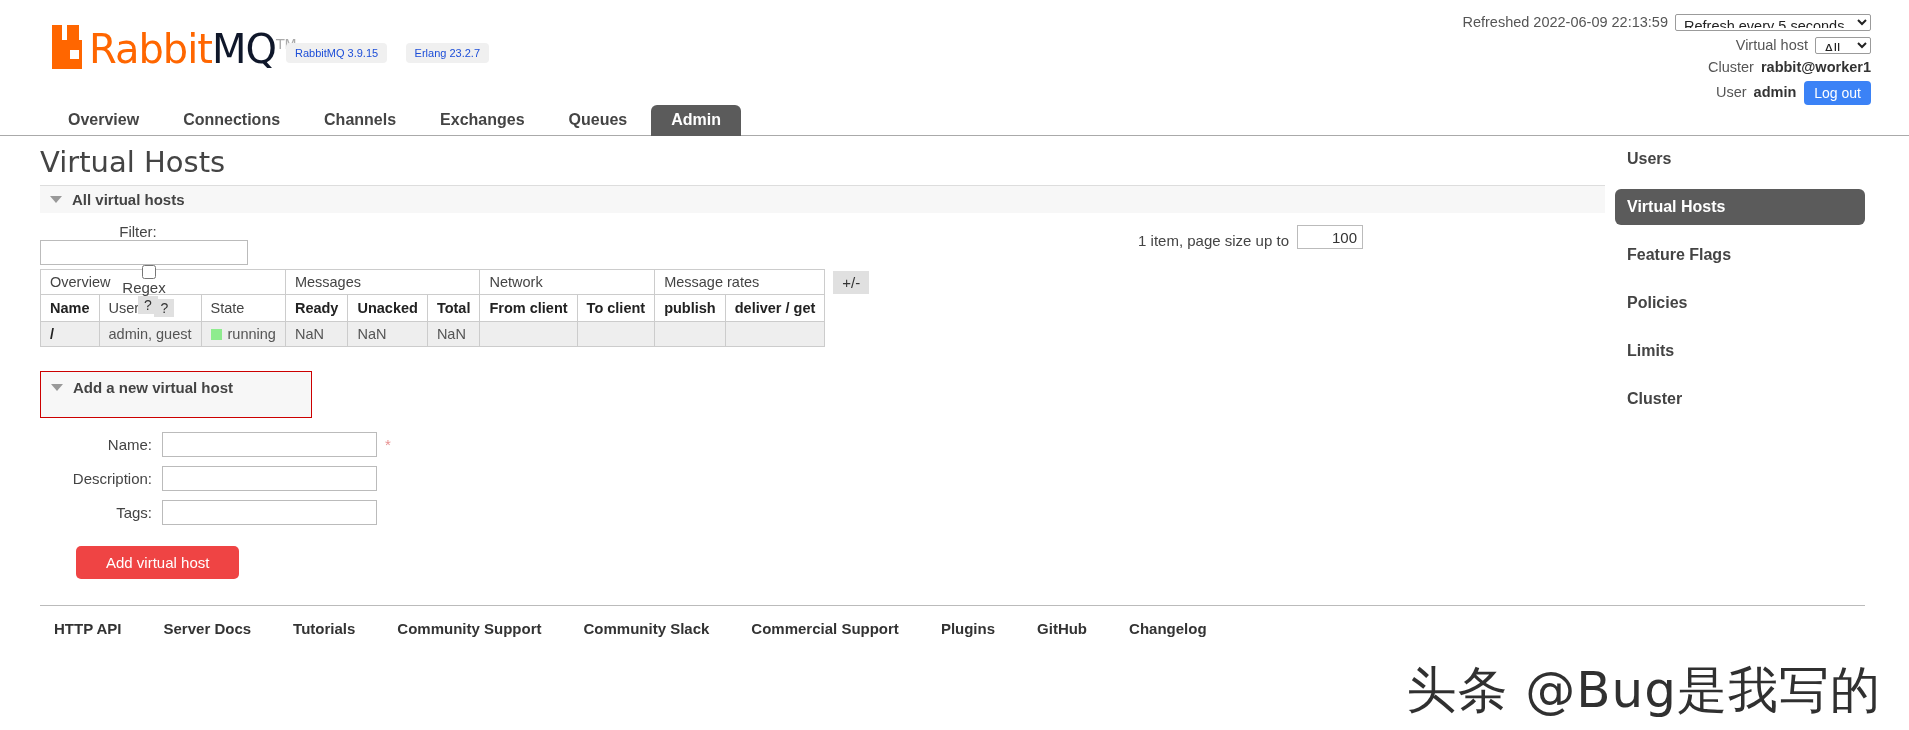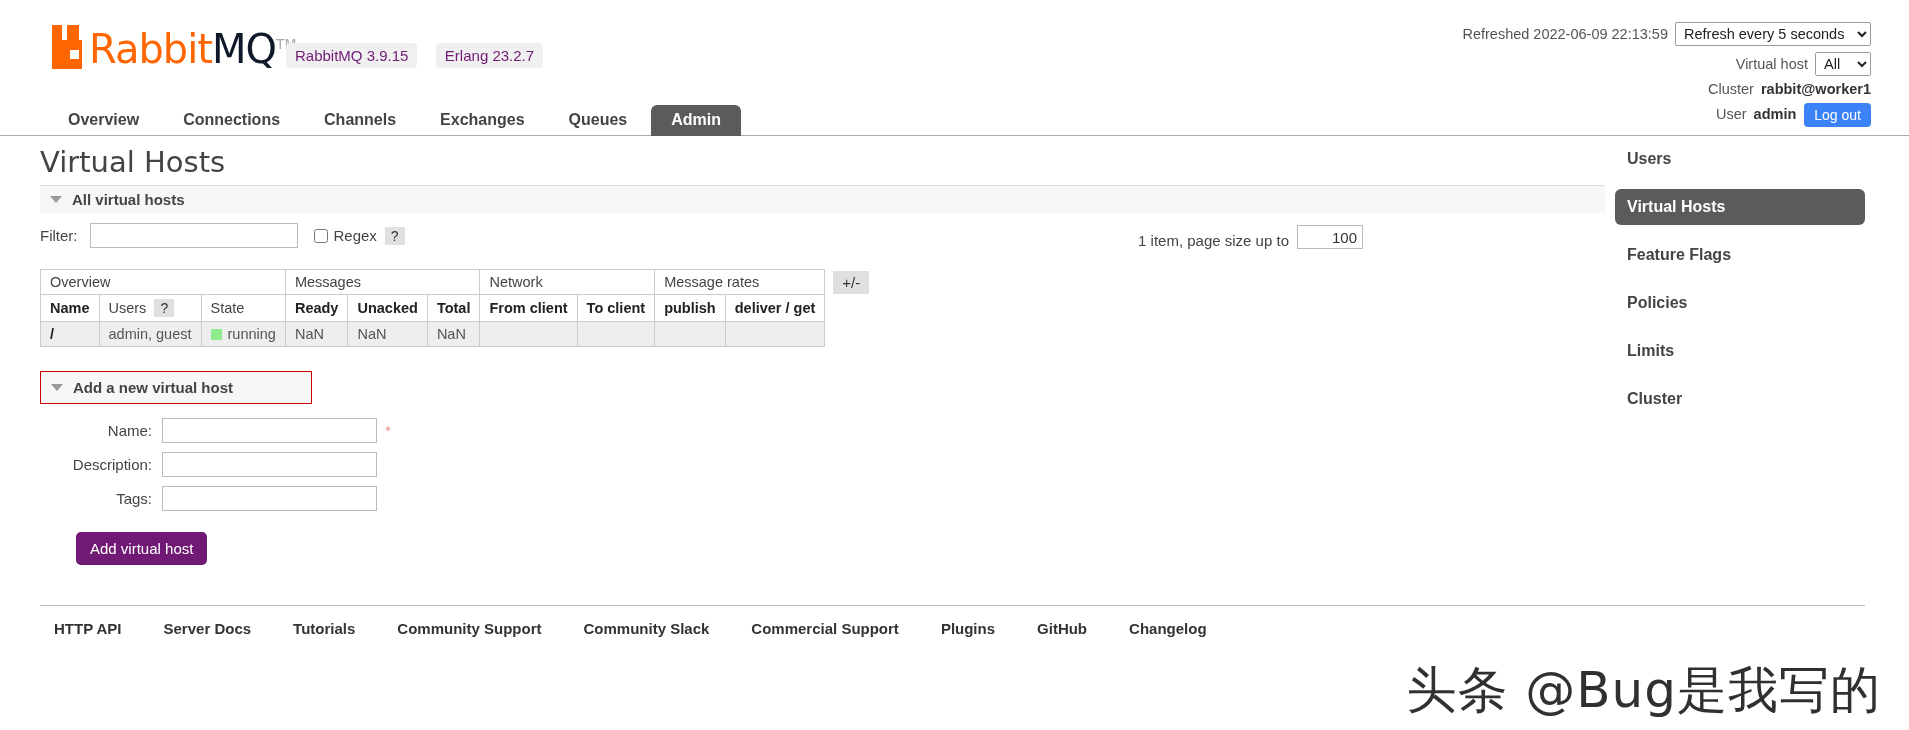--- a/index.html
+++ b/index.html
@@ -70,38 +70,38 @@
   #logo-text .mq { color: #0f172a; }
   #logo-tm {
     color: #aaa;
     font-size: 14px;
     vertical-align: super;
     letter-spacing: 0;
   }
   .version-pill {
     display: inline-block;
     background: #f0f0f0;
-    color: #701a75;
+    color: #1d4ed8;
     border-radius: 4px;
     padding: 4px 9px;
-    font-size: 15px;
+    font-size: 11px;
     margin-left: 14px;
     white-space: nowrap;
   }
   #version-pills {
     position: absolute;
     left: 272px;
     top: 43px;
   }
 
   
   #header-right {
     position: absolute;
     right: 38px;
-    top: 22px;
+    top: 14px;
     text-align: right;
     font-size: 14.5px;
     color: #444;
     line-height: 1.0;
   }
   .hr-row {
     display: flex;
     justify-content: flex-end;
     align-items: center;
     margin-bottom: 6px;
@@ -109,21 +109,21 @@
   }
   .hr-label { color: #555; margin-right: 7px; }
   select.hr-select {
     font-family: "Liberation Sans", sans-serif;
     font-size: 14.5px;
     padding: 2px 4px;
     border: 1px solid #9b9b9b;
     background: #fff;
     color: #222;
     border-radius: 2px;
-    height: 24px;
+    height: 17px;
   }
   #refresh-select { width: 196px; }
   #vhost-select { width: 56px; }
   .hr-strong { font-weight: bold; color: #333; }
   #logout-button {
     background: #3b82f6;
     color: #fff;
     border: none;
     border-radius: 4px;
     padding: 4px 10px;
@@ -192,21 +192,21 @@
     font-size: 15px;
     color: #444;
     padding: 5px 0 5px 10px;
     display: flex;
     align-items: center;
     width: 1565px;
   }
   .section-head.boxed {
     border: 1px solid #cc0000;
     width: 272px;
-    padding: 7px 0 7px 10px;
+    padding: 7px 0 21px 10px;
     background: #f7f7f7;
   }
   .tri {
     display: inline-block;
     width: 0; height: 0;
     border-left: 6px solid transparent;
     border-right: 6px solid transparent;
     border-top: 7px solid #999;
     margin-right: 10px;
   }
@@ -216,20 +216,21 @@
     position: relative;
     height: 38px;
     margin-top: 10px;
     width: 1565px;
   }
   #filter-left {
     position: absolute;
     left: 0; top: 0;
     display: flex;
     align-items: center;
+    flex-direction: column;
   }
   .filter-label {
     font-size: 15px;
     color: #444;
     margin-right: 12px;
   }
   #filter-input {
     width: 208px;
     height: 25px;
     border: 1px solid #bbb;
@@ -360,25 +361,25 @@
     padding: 2px 4px;
   }
   .req-star {
     color: #e89090;
     margin-left: 8px;
     font-size: 15px;
   }
   #add-vhost-button {
     margin-top: 12px;
     margin-left: 36px;
-    background: #701a75;
+    background: #ef4444;
     color: #fff;
     border: none;
     border-radius: 5px;
-    padding: 8px 14px;
+    padding: 8px 30px;
     font-size: 15px;
     font-family: "Liberation Sans", sans-serif;
     cursor: pointer;
   }
 
   
   #sidebar {
     position: absolute;
     left: 1615px;
     top: 4px;

